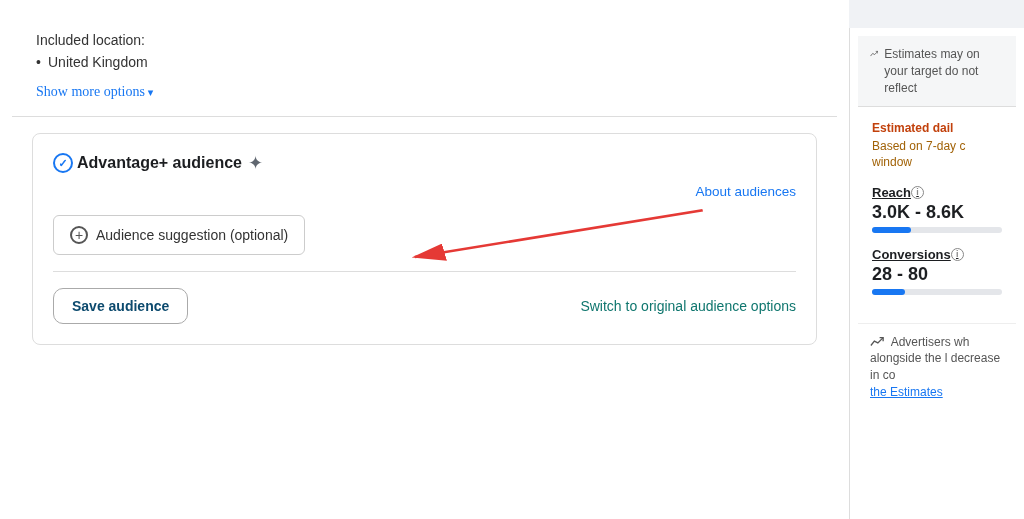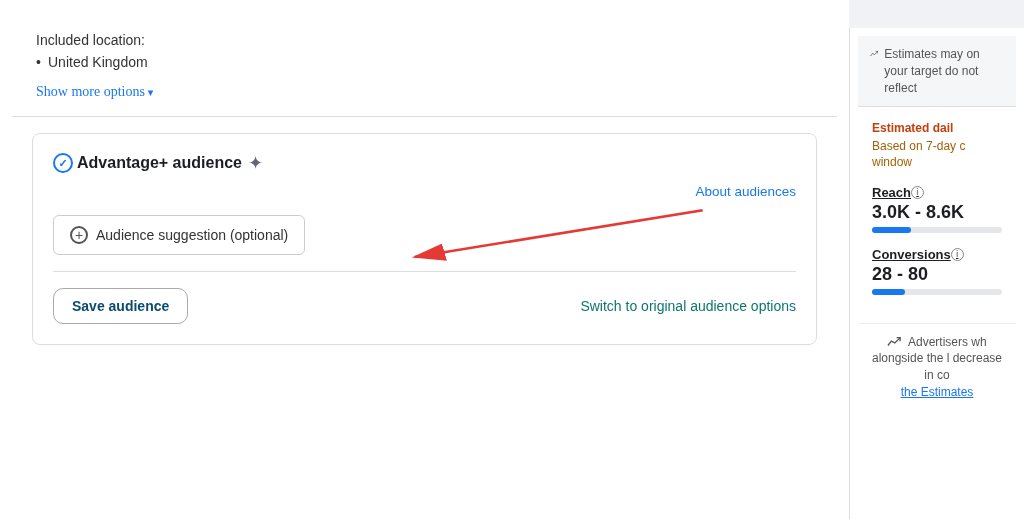--- a/index.html
+++ b/index.html
@@ -269,21 +269,20 @@
       background: #1877f2;
     }
 
     .sidebar-bottom {
       padding: 10px 12px;
       font-size: 12px;
       color: #555;
       line-height: 1.4;
       border-top: 1px solid #eee;
       flex: 1;
-      text-align: center;
     }
 
     .sidebar-bottom-link {
       color: #1877f2;
       text-decoration: underline;
       cursor: pointer;
     }
 
     .trend-icon-svg {
       display: inline-block;

